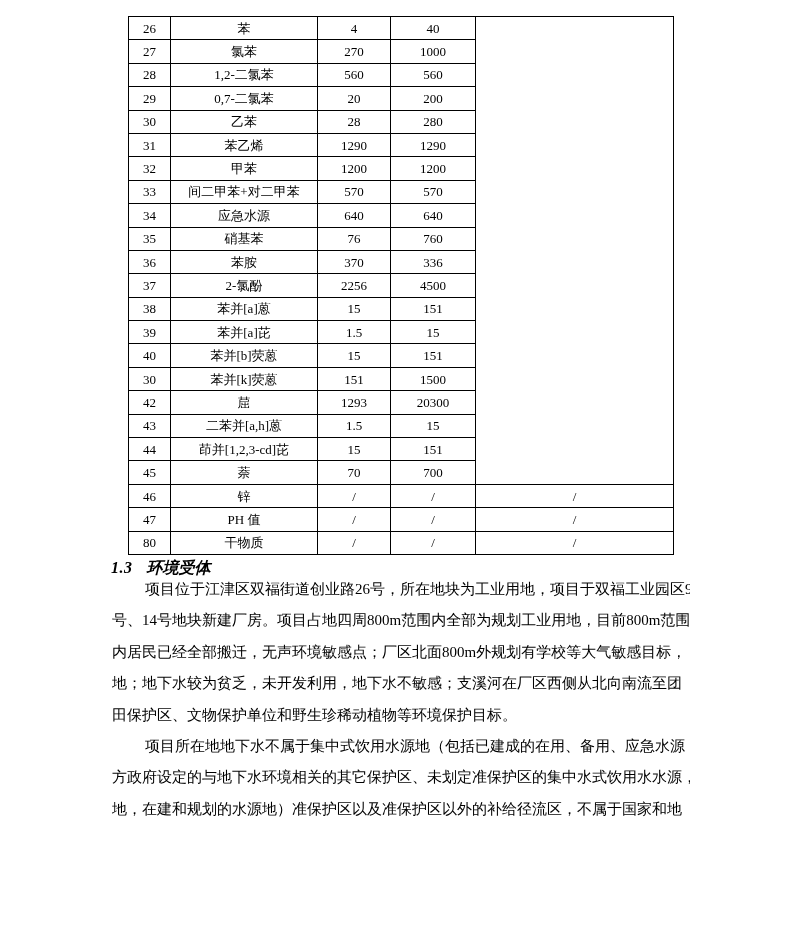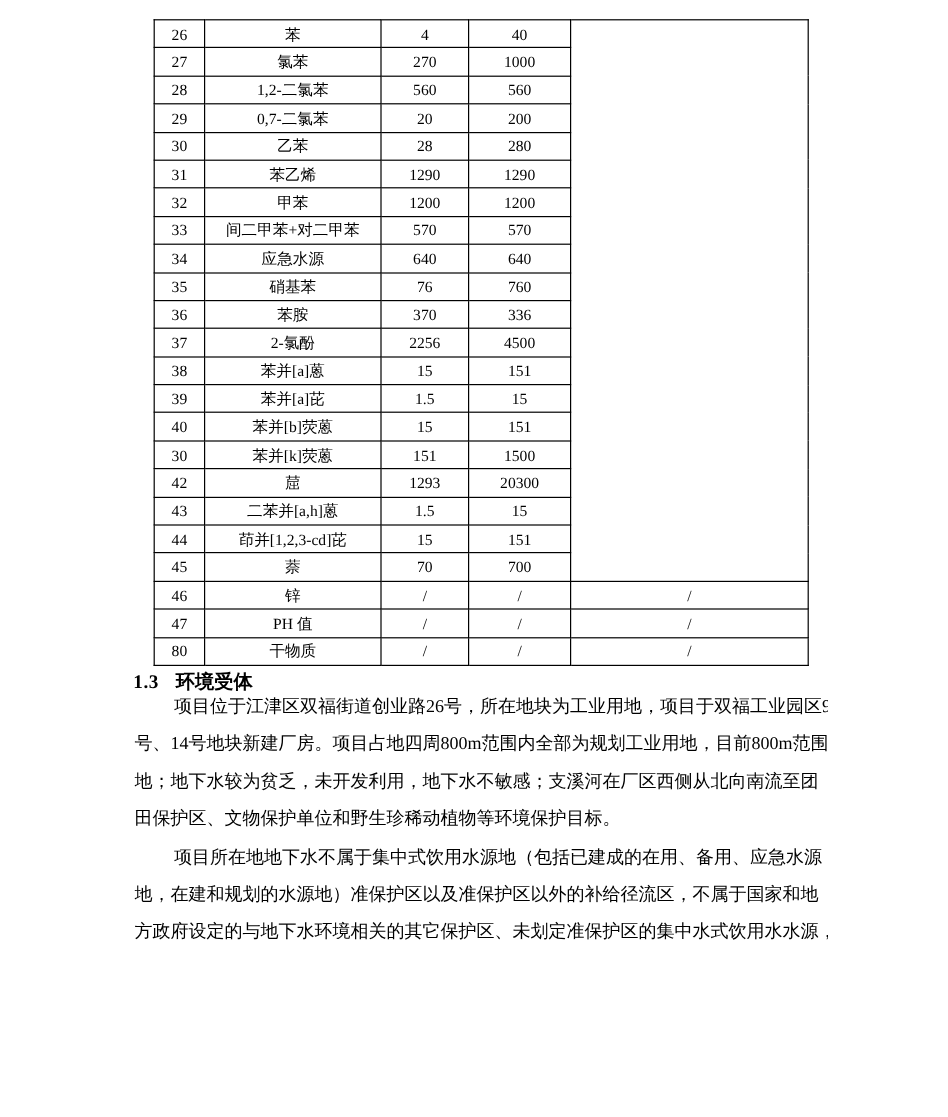--- a/index.html
+++ b/index.html
@@ -34,20 +34,21 @@
   }
   .subst-table td.merged { border-bottom: 1px solid #000000; }
   
   .heading {
     position: absolute;
     left: 111px;
     top: 558px;
     font-size: 16px;
     font-weight: bold;
     white-space: nowrap;
+    font-style: italic;
   }
   .heading .num { margin-right: 14px; letter-spacing: 0.5px; }
   
   .body-text {
     position: absolute;
     left: 112px;
     top: 574px;
     width: 578px;
   }
   .body-text .line {
@@ -219,20 +220,21 @@
       </tbody>
   </table>
 
   <div class="heading">
     <span class="num">1.3</span><span>环境受体</span>
   </div>
 
   <div class="body-text" id="body-text">
       <div class="line indent">项目位于江津区双福街道创业路26号，所在地块为工业用地，项目于双福工业园区9</div>
       <div class="line">号、14号地块新建厂房。项目占地四周800m范围内全部为规划工业用地，目前800m范围</div>
+      <div class="line">内居民已经全部搬迁，无声环境敏感点；厂区北面800m外规划有学校等大气敏感目标，</div>
       <div class="line">地；地下水较为贫乏，未开发利用，地下水不敏感；支溪河在厂区西侧从北向南流至团</div>
       <div class="line">田保护区、文物保护单位和野生珍稀动植物等环境保护目标。</div>
       <div class="line indent">项目所在地地下水不属于集中式饮用水源地（包括已建成的在用、备用、应急水源</div>
+      <div class="line">方政府设定的与地下水环境相关的其它保护区、未划定准保护区的集中水式饮用水水源，</div>
       <div class="line">地，在建和规划的水源地）准保护区以及准保护区以外的补给径流区，不属于国家和地</div>
-      <div class="line">方政府设定的与地下水环境相关的其它保护区、未划定准保护区的集中水式饮用水水源，</div>
     </div>
 
 </div>
 
 </body></html>

